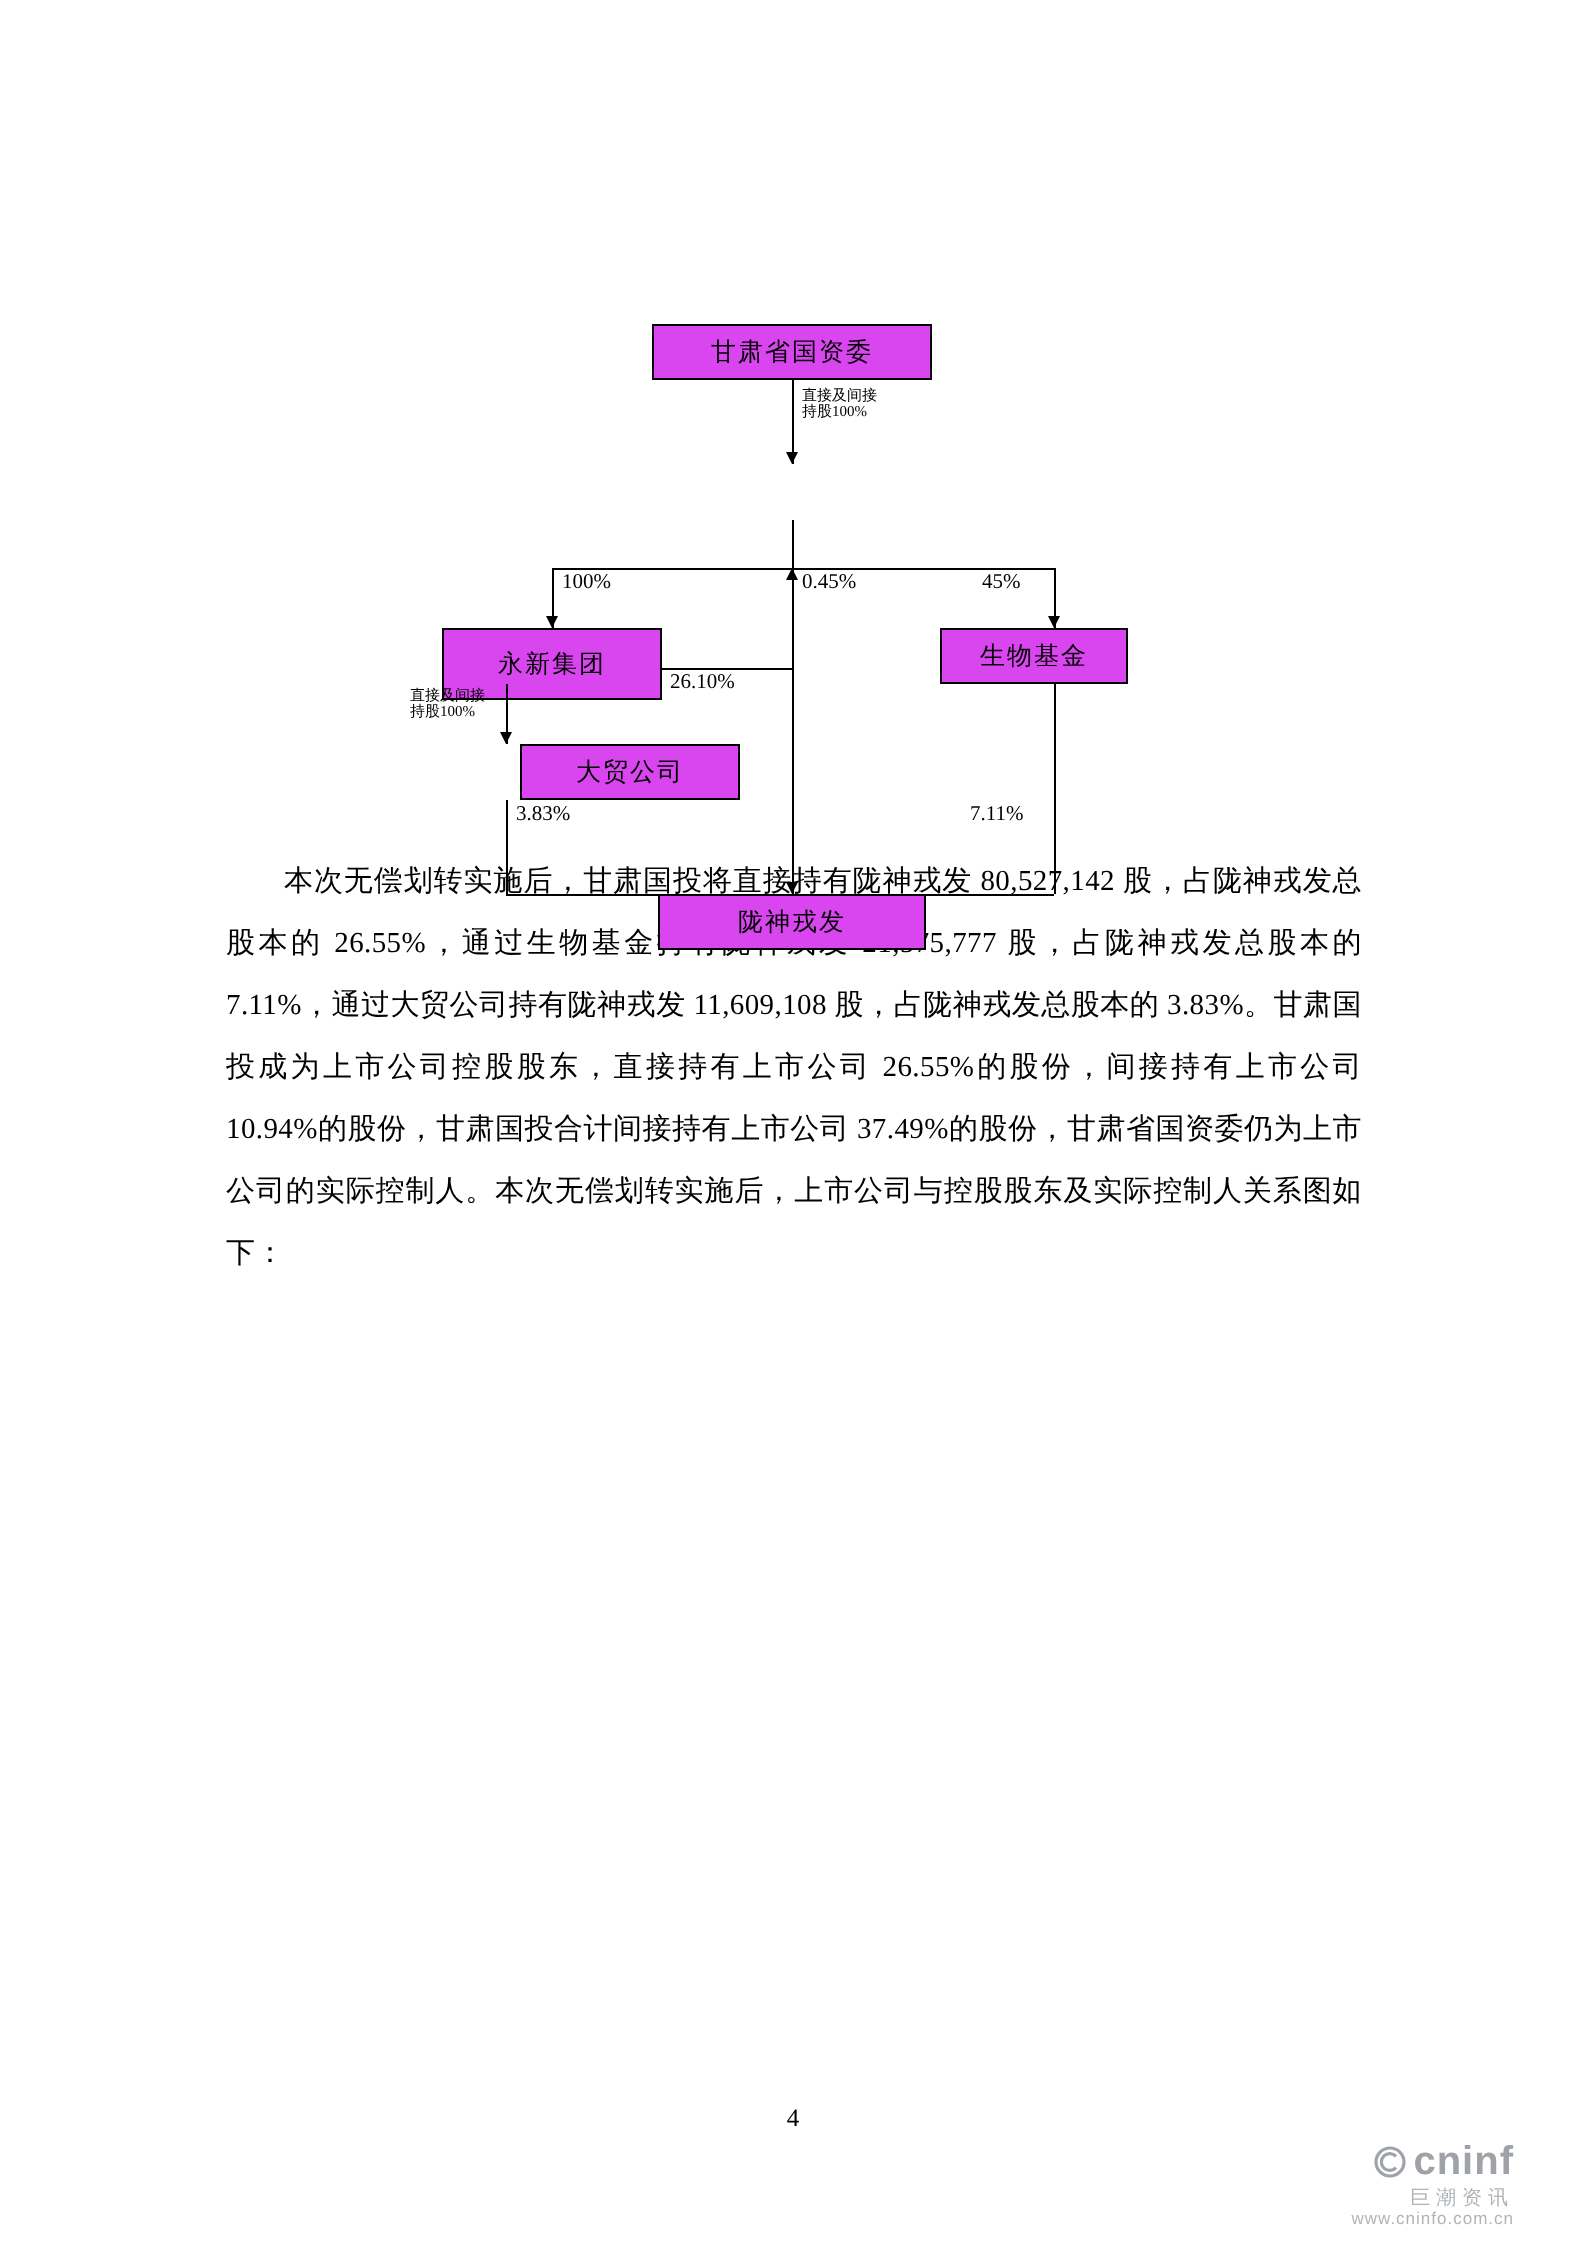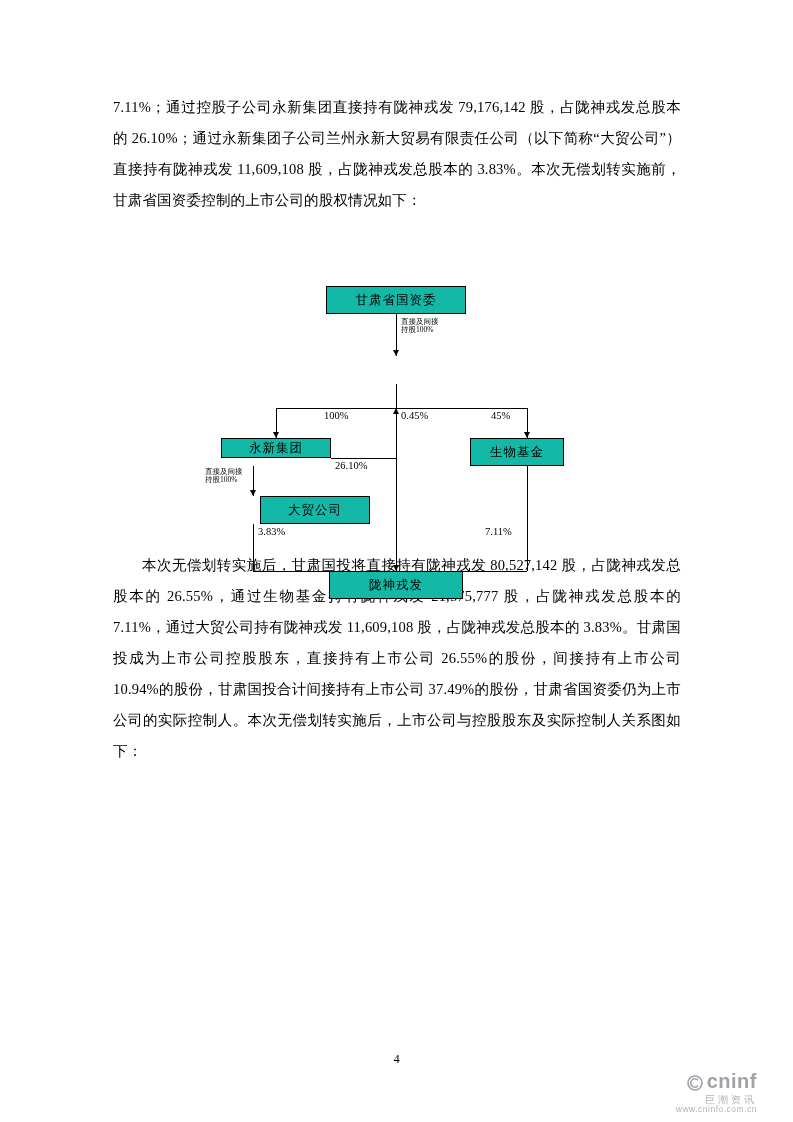--- a/index.html
+++ b/index.html
@@ -44,21 +44,21 @@
   .diagram {
     position: relative;
     width: 568px;
     height: 310px;
     margin: 14px 0 10px 0;
     font-family: "Liberation Serif", "DejaVu Serif", serif;
   }
   .node {
     position: absolute;
     border: 1px solid #000;
-    background: #14b8a6;
+    background: #d946ef;
     font-size: 12.5px;
     text-align: left;
     line-height: 1.15;
     display: flex;
     align-items: center;
     justify-content: center;
     box-sizing: border-box;
     letter-spacing: 1px;
     padding: 0 4px;
   }
@@ -138,52 +138,51 @@
     vertical-align: middle;
   }
 </style>
 </head>
 <body>
 
 <div class="page">
 
   <div class="content">
 
-    <p class="para">7.11%；通过控股子公司永新集团直接持有陇神戎发 79,176,142 股，占陇神戎发总股本的 26.10%；通过永新集团子公司兰州永新大贸易有限责任公司（以下简称“大贸公司”）直接持有陇神戎发 11,609,108 股，占陇神戎发总股本的 3.83%。本次无偿划转实施前，甘肃省国资委控制的上市公司的股权情况如下：</p>
 
     <div class="diagram">
 
       <div class="node" style="left:213px; top:56px; width:140px; height:28px;">
         <span>甘肃省国资委</span>
       </div>
 
       <div class="vline" style="left:283px; top:84px; height:42px;"></div>
       <div class="arrow-down" style="left:279.5px; top:120px;"></div>
       <div class="dlabel small" style="left:288px; top:88px;">
         <div>直接及间接</div>
         <div>持股100%</div>
       </div>
 
 
       <div class="vline" style="left:283px; top:154px; height:24px;"></div>
       <div class="hline" style="left:163px; top:178px; width:251px;"></div>
 
       <div class="vline" style="left:163px; top:178px; height:30px;"></div>
       <div class="arrow-down" style="left:159.5px; top:202px;"></div>
-      <div class="dlabel" style="left:168px; top:180px;margin-left:43px;">100%</div>
+      <div class="dlabel" style="left:168px; top:180px;">100%</div>
 
       <div class="vline" style="left:414px; top:178px; height:30px;"></div>
       <div class="arrow-down" style="left:410.5px; top:202px;"></div>
       <div class="dlabel" style="left:378px; top:180px;">45%</div>
 
       <div class="vline" style="left:283px; top:178px; height:163px;"></div>
       <div class="arrow-down" style="left:279.5px; top:335px;"></div>
       <div class="dlabel" style="left:288px; top:180px;">0.45%</div>
 
-      <div class="node" style="left:108px; top:208px; width:110px; height:20px;">
+      <div class="node" style="left:108px; top:208px; width:110px; height:36px;">
         <span>永新集团</span>
       </div>
 
       <div class="node" style="left:357px; top:208px; width:94px; height:28px;">
         <span>生物基金</span>
       </div>
 
       <div class="vline" style="left:140px; top:236px; height:30px;"></div>
       <div class="arrow-down" style="left:136.5px; top:260px;"></div>
       <div class="dlabel small" style="left:92px; top:238px;">

